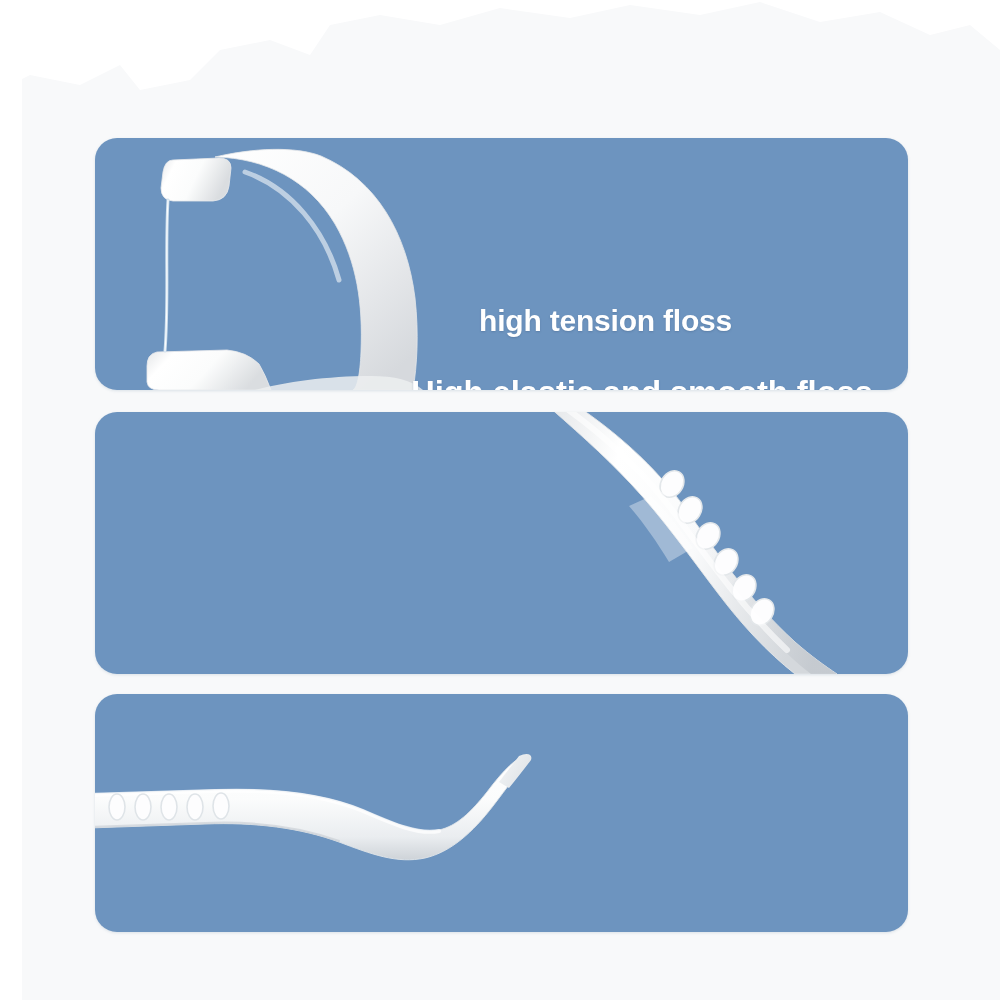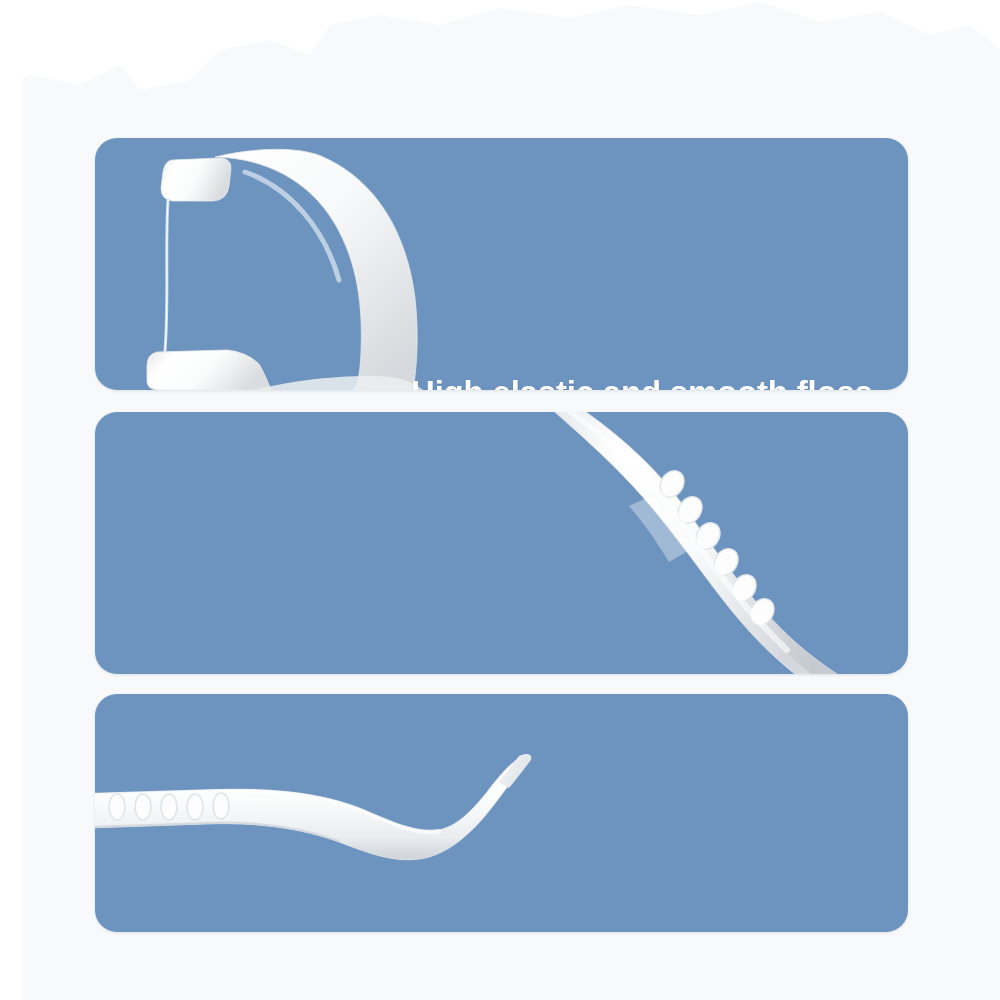--- a/index.html
+++ b/index.html
@@ -141,20 +141,21 @@
       <path d="M 160 252
                C 190 244 232 238 276 238
                C 300 238 316 242 328 252 Z" fill="#eceef0" opacity="0.85"></path>
 
       <path d="M 73 62 C 70 110 74 162 70 213" fill="none" stroke="#cfe0ee" stroke-width="3" stroke-linecap="round"></path>
       <path d="M 73 62 C 70 110 74 162 70 213" fill="none" stroke="#ffffff" stroke-width="1.1" stroke-linecap="round" opacity="0.9"></path>
 
       <path d="M 150 34 C 196 50 230 92 244 142" fill="none" stroke="#ffffff" stroke-width="5" opacity="0.55" stroke-linecap="round"></path>
     </svg>
 
+    <div class="txt heading" id="p1-heading">high tension floss</div>
     <div class="txt body-line" id="p1-l1">High elastic and smooth floss</div>
 
   </div>
 
   <div class="panel" id="panel-2">
     <svg class="artwork" width="813" height="262" viewBox="0 0 813 262">
       <defs>
         <linearGradient id="handleBody" x1="0" y1="0" x2="1" y2="0.25">
           <stop offset="0%" stop-color="#e0e3e6"></stop>
           <stop offset="30%" stop-color="#ffffff"></stop>

